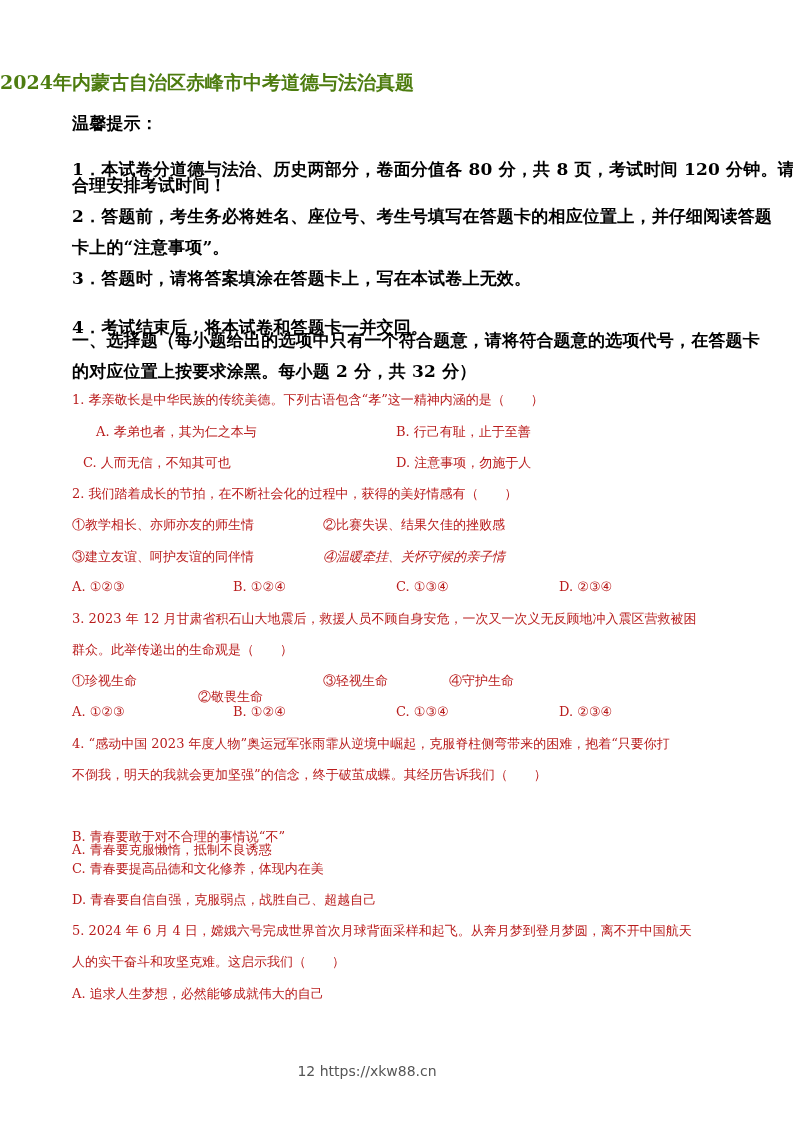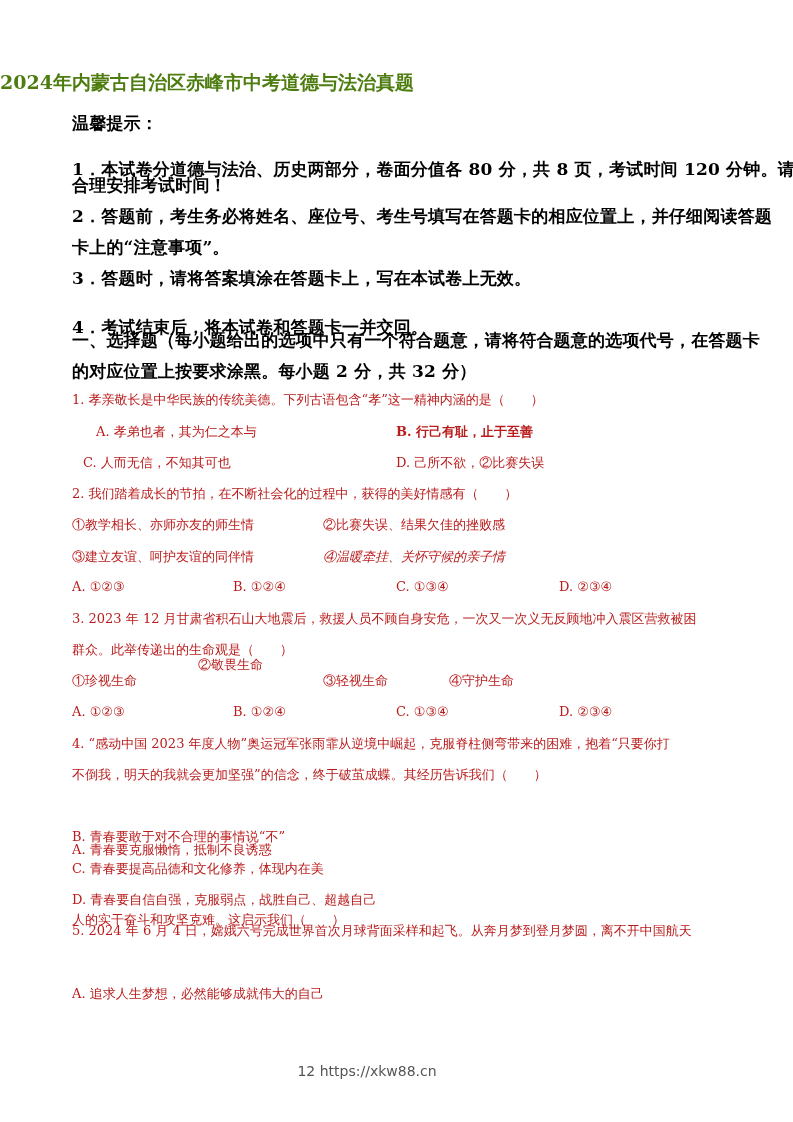--- a/index.html
+++ b/index.html
@@ -25,59 +25,59 @@
   <div class="abs bold" style="left:72px; top:236px;">卡上的“注意事项”。</div>
   <div class="abs bold" style="left:72px; top:267px;">3．答题时，请将答案填涂在答题卡上，写在本试卷上无效。</div>
   <div class="abs bold" style="left:72px; top:316px;">4．考试结束后，将本试卷和答题卡一并交回。</div>
 
   <div class="abs bold" style="left:72px; top:329px;">一、选择题（每小题给出的选项中只有一个符合题意，请将符合题意的选项代号，在答题卡</div>
   <div class="abs bold" style="left:72px; top:360px;">的对应位置上按要求涂黑。每小题 2 分，共 32 分）</div>
 
   <div>
     <div class="abs norm" style="left:72px; top:391px;">1. 孝亲敬长是中华民族的传统美德。下列古语包含“孝”这一精神内涵的是（　　）</div>
     <div class="abs norm" style="left:72px; top:423px;margin-left:24px;">A. 孝弟也者，其为仁之本与</div>
-    <div class="abs norm" style="left:396px; top:423px;font-weight:bold;">B. 行己有耻，止于至善</div>
+    <div class="abs norm" style="left:396px; top:423px;">B. 行己有耻，止于至善</div>
     <div class="abs norm" style="left:72px; top:454px;margin-left:11px;">C. 人而无信，不知其可也</div>
-    <div class="abs norm" style="left:396px; top:454px;">D. 己所不欲，②比赛失误</div>
+    <div class="abs norm" style="left:396px; top:454px;">D. 注意事项，勿施于人</div>
   </div>
 
   <div>
     <div class="abs norm" style="left:72px; top:485px;">2. 我们踏着成长的节拍，在不断社会化的过程中，获得的美好情感有（　　）</div>
     <div class="abs norm" style="left:72px; top:516px;">①教学相长、亦师亦友的师生情</div>
     <div class="abs norm" style="left:323px; top:516px;">②比赛失误、结果欠佳的挫败感</div>
     <div class="abs norm" style="left:72px; top:548px;">③建立友谊、呵护友谊的同伴情</div>
     <div class="abs norm" style="left:323px; top:548px;font-style:italic;">④温暖牵挂、关怀守候的亲子情</div>
     <div class="abs norm" style="left:72px; top:579px;">A. ①②③</div>
     <div class="abs norm" style="left:233px; top:579px;">B. ①②④</div>
     <div class="abs norm" style="left:396px; top:579px;">C. ①③④</div>
     <div class="abs norm" style="left:559px; top:579px;">D. ②③④</div>
   </div>
 
   <div>
     <div class="abs norm" style="left:72px; top:610px;">3. 2023 年 12 月甘肃省积石山大地震后，救援人员不顾自身安危，一次又一次义无反顾地冲入震区营救被困</div>
     <div class="abs norm" style="left:72px; top:641px;">群众。此举传递出的生命观是（　　）</div>
     <div class="abs norm" style="left:72px; top:672px;">①珍视生命</div>
-    <div class="abs norm" style="left:198px; top:656px;">②敬畏生命</div>
+    <div class="abs norm" style="left:198px; top:688px;">②敬畏生命</div>
     <div class="abs norm" style="left:323px; top:672px;">③轻视生命</div>
     <div class="abs norm" style="left:449px; top:672px;">④守护生命</div>
     <div class="abs norm" style="left:72px; top:704px;">A. ①②③</div>
     <div class="abs norm" style="left:233px; top:704px;">B. ①②④</div>
     <div class="abs norm" style="left:396px; top:704px;">C. ①③④</div>
     <div class="abs norm" style="left:559px; top:704px;">D. ②③④</div>
   </div>
 
   <div>
     <div class="abs norm" style="left:72px; top:735px;">4. “感动中国 2023 年度人物”奥运冠军张雨霏从逆境中崛起，克服脊柱侧弯带来的困难，抱着“只要你打</div>
     <div class="abs norm" style="left:72px; top:766px;">不倒我，明天的我就会更加坚强”的信念，终于破茧成蝶。其经历告诉我们（　　）</div>
     <div class="abs norm" style="left:72px; top:797px;margin-top:44px;">A. 青春要克服懒惰，抵制不良诱惑</div>
     <div class="abs norm" style="left:72px; top:828px;">B. 青春要敢于对不合理的事情说“不”</div>
     <div class="abs norm" style="left:72px; top:860px;">C. 青春要提高品德和文化修养，体现内在美</div>
     <div class="abs norm" style="left:72px; top:891px;">D. 青春要自信自强，克服弱点，战胜自己、超越自己</div>
   </div>
 
   <div>
     <div class="abs norm" style="left:72px; top:922px;">5. 2024 年 6 月 4 日，嫦娥六号完成世界首次月球背面采样和起飞。从奔月梦到登月梦圆，离不开中国航天</div>
-    <div class="abs norm" style="left:72px; top:911px;">人的实干奋斗和攻坚克难。这启示我们（　　）</div>
+    <div class="abs norm" style="left:72px; top:953px;">人的实干奋斗和攻坚克难。这启示我们（　　）</div>
     <div class="abs norm" style="left:72px; top:985px;">A. 追求人生梦想，必然能够成就伟大的自己</div>
   </div>
 
   <div class="abs footer">12 https://xkw88.cn</div>
 </div>
 
 </body></html>

